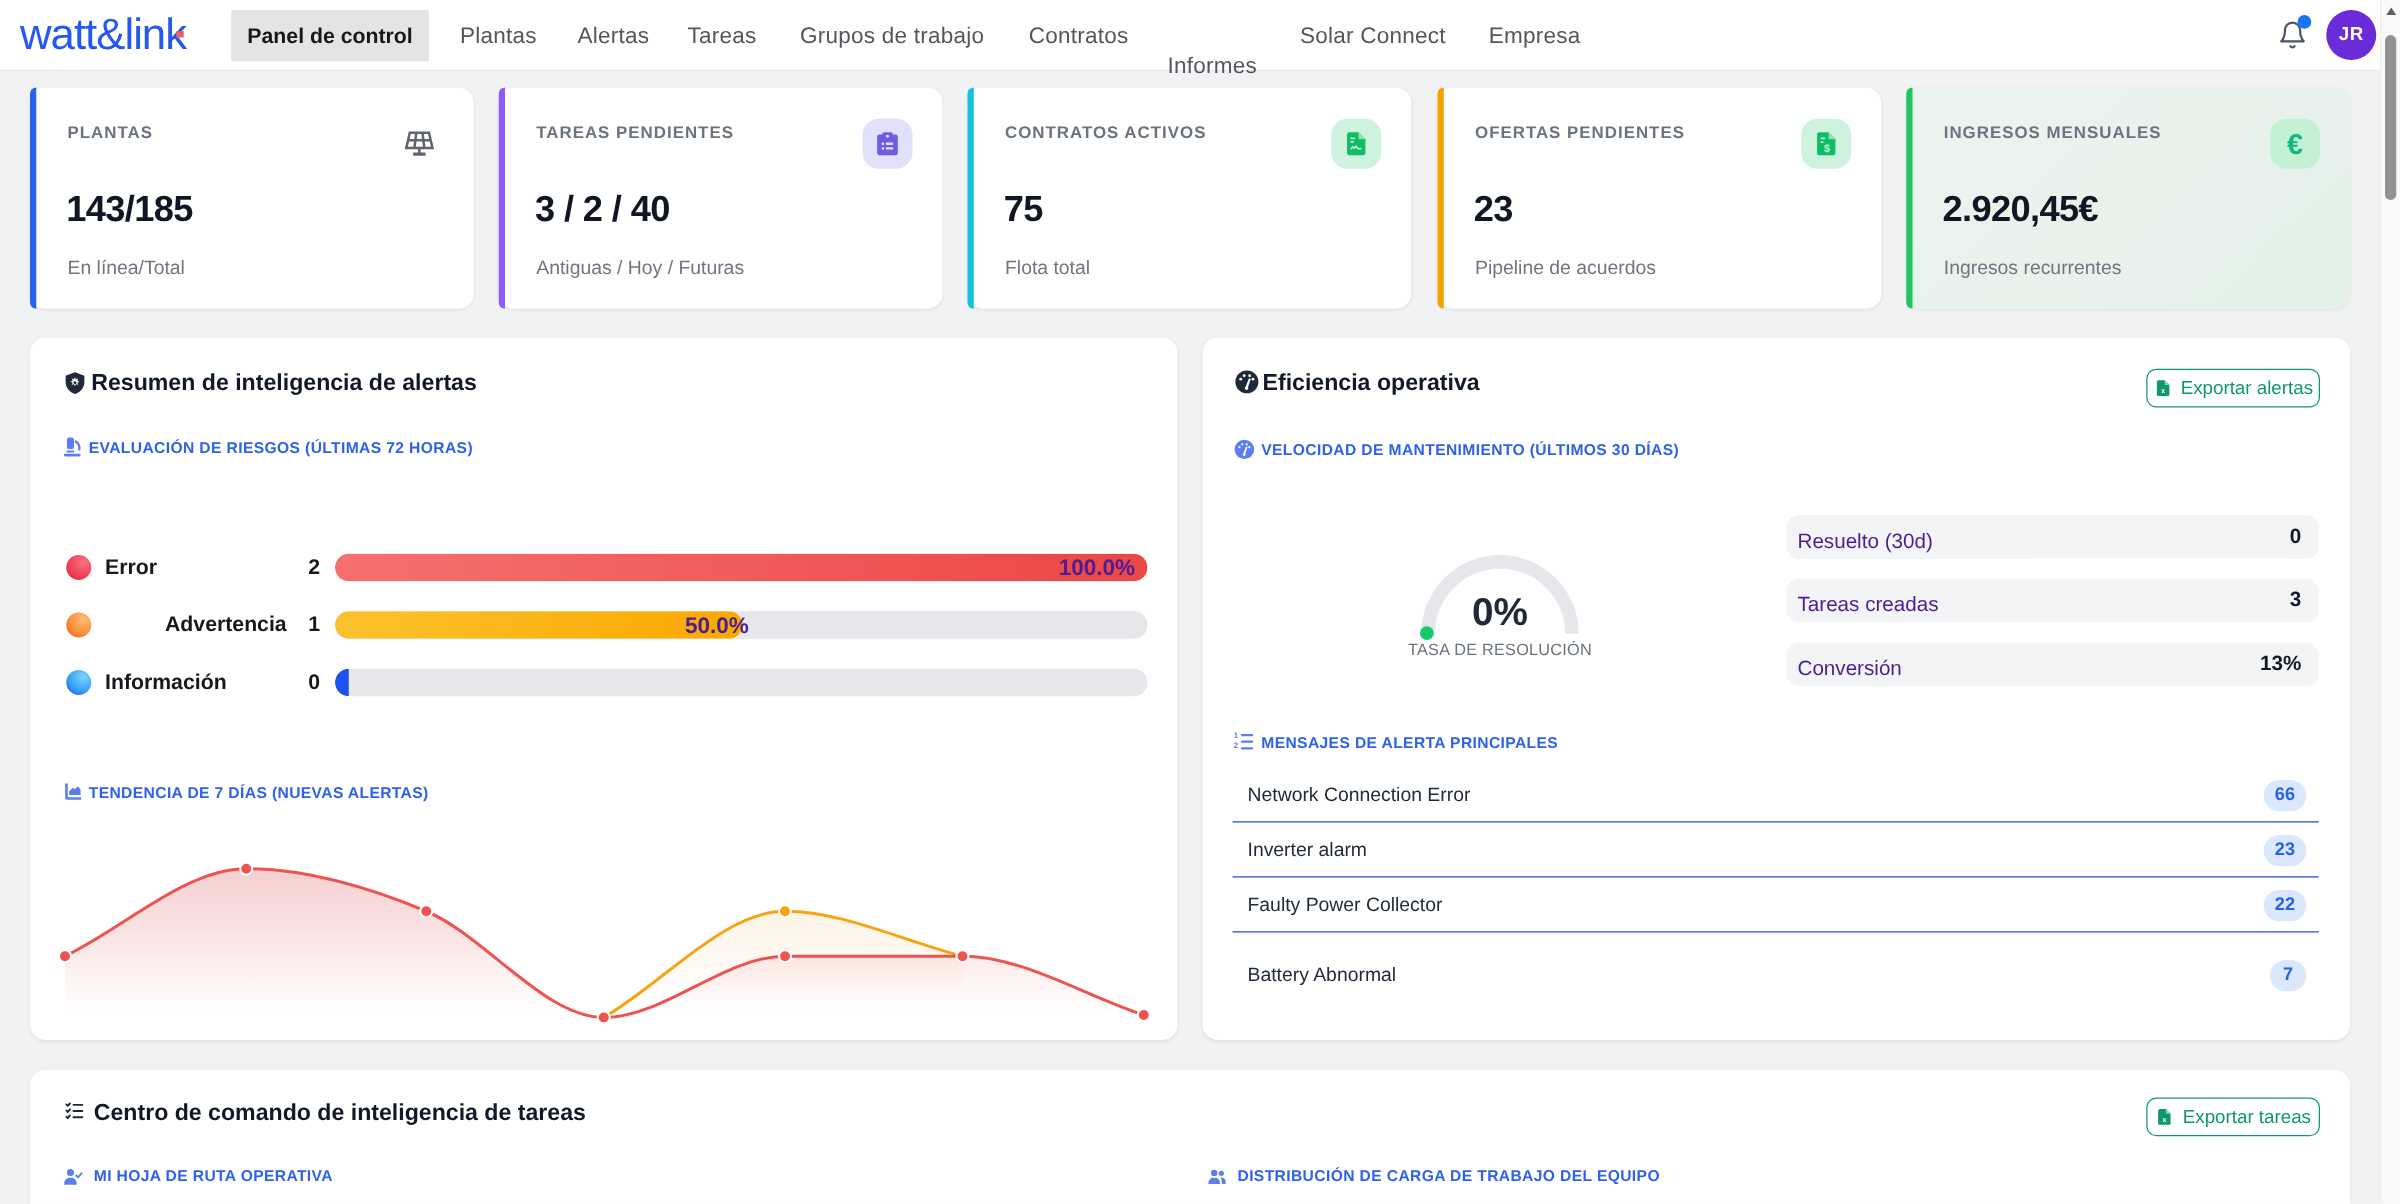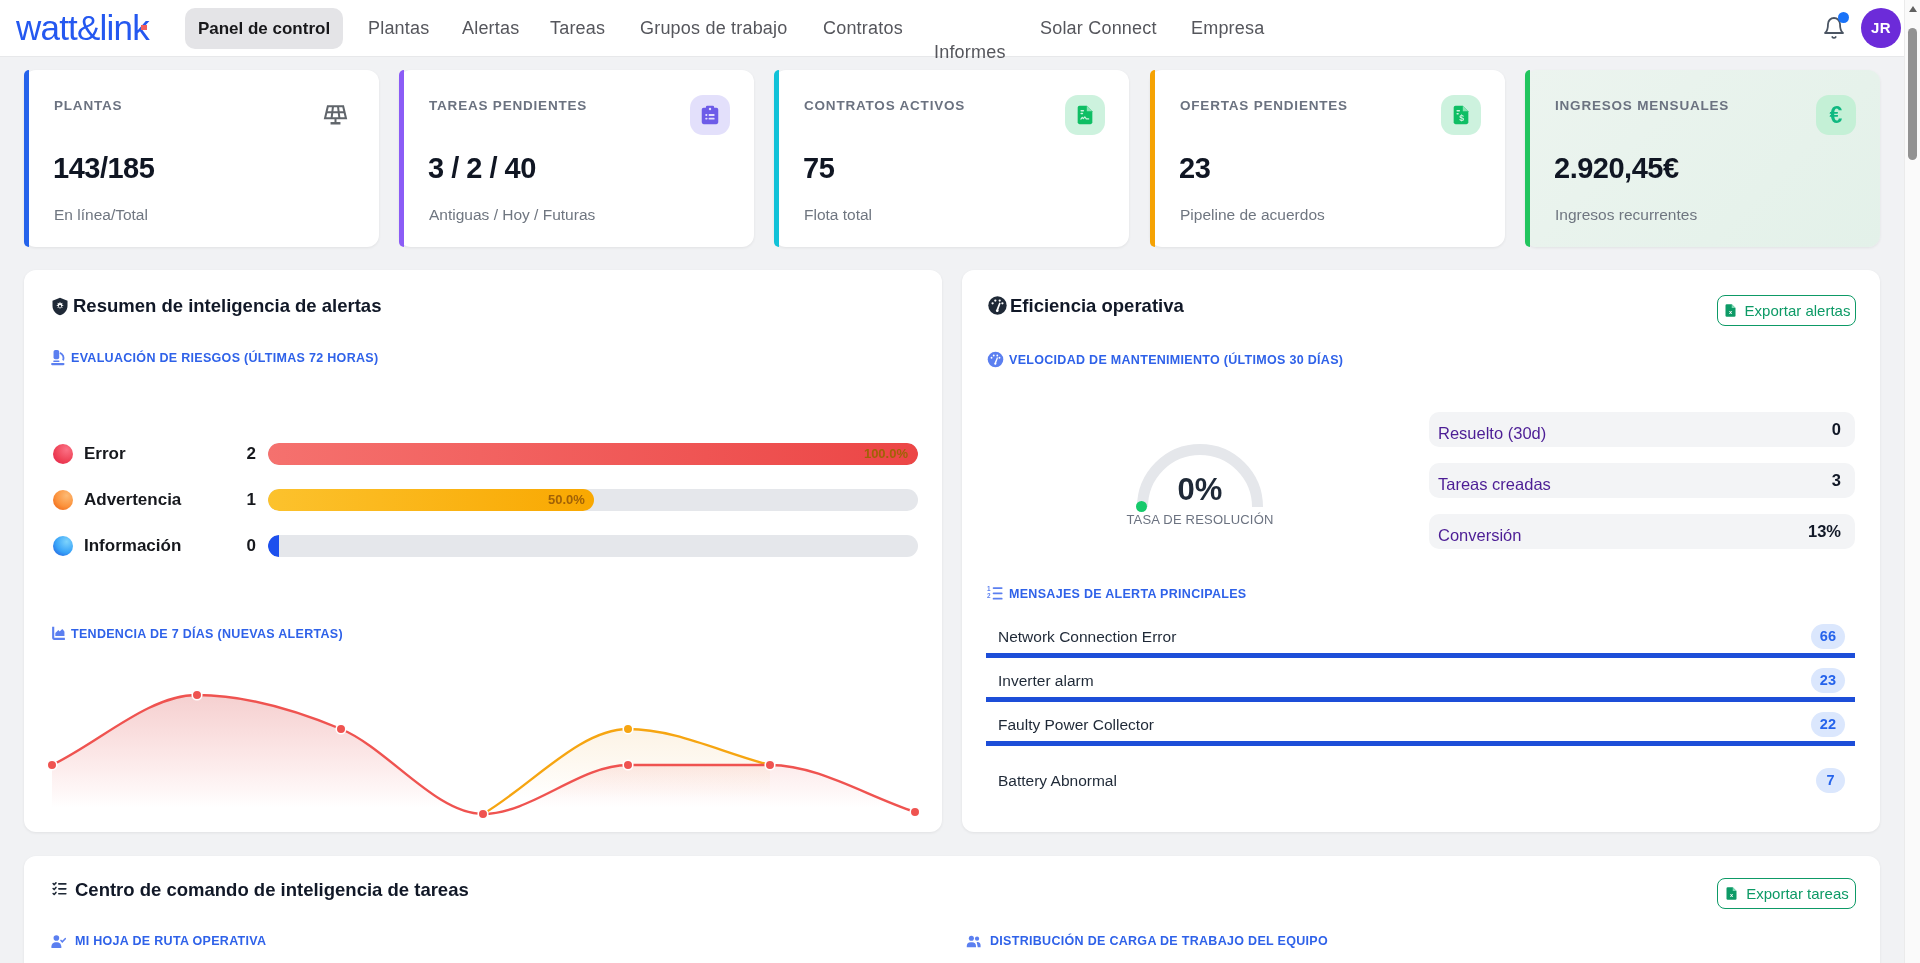--- a/index.html
+++ b/index.html
@@ -3,21 +3,21 @@
 <meta charset="utf-8">
 <style>
   * { margin:0; padding:0; box-sizing:border-box; }
   html,body { width:1920px; height:963px; overflow:hidden; }
   body { font-family:"Liberation Sans", sans-serif; background:#f1f2f4; position:relative; }
   .abs { position:absolute; }
   
   #nav { position:absolute; left:0; top:0; width:1920px; height:57px; background:#fff; border-bottom:1px solid #e7e8ea; z-index:5; }
   .logo { position:absolute; left:16px; top:8px; font-size:35px; font-weight:400; color:#2458f0; letter-spacing:-0.8px; }
   .logodot { position:absolute; left:141px; top:25px; width:6px; height:5px; background:#f15f5f; }
-  .navpill { position:absolute; left:185px; top:8px; width:158px; height:41px; background:#e4e4e7; border-radius:10px; color:#18181b; font-size:17px; font-weight:700; text-align:center; line-height:41px; }
+  .navpill { position:absolute; left:185px; top:8px; width:158px; height:41px; background:#e4e4e7; border-radius:0; color:#18181b; font-size:17px; font-weight:700; text-align:center; line-height:41px; }
   .navitem { position:absolute; top:0; height:57px; line-height:57px; font-size:18px; color:#55565c; letter-spacing:0.2px; }
   
   .avatar { position:absolute; left:1861px; top:8px; width:40px; height:40px; border-radius:50%; background:#6c2bd9; color:#fff; font-size:15px; font-weight:700; text-align:center; line-height:40px; letter-spacing:0.5px; }
   .belldot { position:absolute; left:1838px; top:12px; width:11px; height:11px; border-radius:50%; background:#1a73f8; }
   
   .scard { position:absolute; top:70px; width:355px; height:177px; background:#fff; border-radius:12px; box-shadow:0 1px 3px rgba(0,0,0,0.07); }
   .sbar { position:absolute; left:0; top:0; width:5px; height:177px; border-radius:12px 0 0 12px; }
   .stitle { position:absolute; left:30px; top:28px; font-size:13.5px; font-weight:700; color:#6b7280; letter-spacing:0.8px; }
   .sval { position:absolute; left:29px; top:82px; font-size:29px; font-weight:700; color:#101623; letter-spacing:-0.5px; }
   .ssub { position:absolute; left:30px; top:136px; font-size:15.5px; color:#6f7680; }
@@ -25,26 +25,26 @@
   
   .panel { position:absolute; background:#fff; border-radius:12px; box-shadow:0 1px 3px rgba(0,0,0,0.07); }
   .ptitle { position:absolute; font-size:18.5px; font-weight:700; color:#111827; }
   .bluehead { position:absolute; font-size:12.5px; font-weight:700; color:#2f62e9; letter-spacing:0.3px; }
   .exbtn { position:absolute; width:139px; height:31px; border:1.5px solid #0d9a66; border-radius:8px; background:#fff; color:#0d9a66; font-size:15px; display:flex; align-items:center; justify-content:center; gap:7px; }
   
   .lgc { position:absolute; left:29px; width:20px; height:20px; border-radius:50%; }
   .lgl { position:absolute; left:60px; font-size:17px; font-weight:700; color:#16181d; }
   .lgn { position:absolute; left:192px; width:40px; font-size:17px; font-weight:700; color:#16181d; text-align:right; }
   .barw { position:absolute; left:244px; width:650px; height:22px; border-radius:11px; background:#e5e7eb; overflow:hidden; }
-  .barlbl { position:absolute; top:0; height:22px; line-height:22px; font-size:13px; font-weight:700; color:#a16207; }
+  .barlbl { position:absolute; top:0; height:22px; line-height:22px; font-size:18px; font-weight:700; color:#4c1d95; }
   
   .krow { position:absolute; left:467px; width:426px; height:35px; background:#f3f4f6; border-radius:10px; font-size:16.5px; }
   .krow .kl { position:absolute; left:9px; top:12px; color:#4c1d95; }
   .krow .kv { position:absolute; right:14px; top:8px; font-weight:700; color:#111827; }
-  .mrow { position:absolute; left:24px; width:869px; height:44px; border-bottom:5px solid #1d4ed8; }
+  .mrow { position:absolute; left:24px; width:869px; height:44px; border-bottom:1px solid #1d4ed8; }
   .mrow .ml { position:absolute; left:12px; top:14px; font-size:15.5px; color:#1f2937; }
   .badge { position:absolute; right:10px; top:10px; height:25px; min-width:29px; padding:0 9px; background:#dbe7fd; border-radius:13px; color:#2563eb; font-size:14.5px; font-weight:700; text-align:center; line-height:25px; }
   
   #sbtrack { position:absolute; right:0; top:0; width:16px; height:963px; background:#fafafa; border-left:1px solid #ebebeb; z-index:50; }
   #sbthumb { position:absolute; left:3px; top:28px; width:9px; height:132px; background:#929292; border-radius:5px; }
 </style>
 </head>
 <body>
 
 <div id="nav">
@@ -157,21 +157,21 @@
 
   <div class="lgc" style="top:174px; background:radial-gradient(circle at 68% 28%, #fb7185 0%, #ef4458 55%, #e11d48 100%);"></div>
   <div class="lgl" style="top:174px;">Error</div>
   <div class="lgn" style="top:174px;">2</div>
   <div class="barw" style="top:173px;">
     <div style="position:absolute;left:0;top:0;width:650px;height:22px;border-radius:11px;background:linear-gradient(90deg,#f5716e,#ec4646);"></div>
     <div class="barlbl" style="right:10px;">100.0%</div>
   </div>
 
   <div class="lgc" style="top:220px; background:radial-gradient(circle at 68% 28%, #fdba74 0%, #fb923c 55%, #ea580c 100%);"></div>
-  <div class="lgl" style="top:220px;">Advertencia</div>
+  <div class="lgl" style="top:220px;margin-left:48px;">Advertencia</div>
   <div class="lgn" style="top:220px;">1</div>
   <div class="barw" style="top:219px;">
     <div style="position:absolute;left:0;top:0;width:326px;height:22px;border-radius:11px;background:linear-gradient(90deg,#fcc22d,#f9a801);"></div>
     <div class="barlbl" style="left:280px;">50.0%</div>
   </div>
 
   <div class="lgc" style="top:266px; background:radial-gradient(circle at 68% 28%, #7dd3fc 0%, #38a3f8 55%, #1d4ed8 100%);"></div>
   <div class="lgl" style="top:266px;">Información</div>
   <div class="lgn" style="top:266px;">0</div>
   <div class="barw" style="top:265px;">

